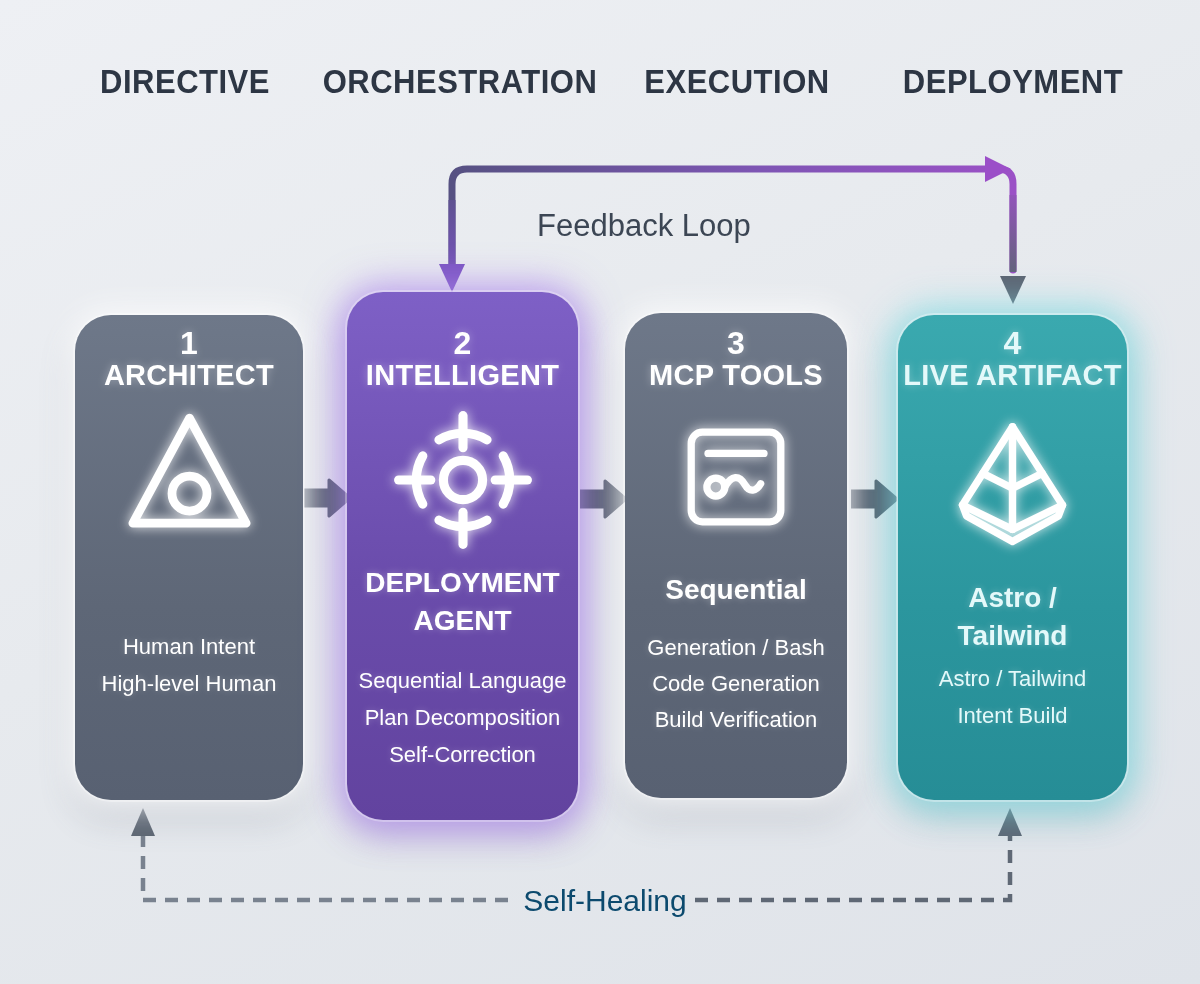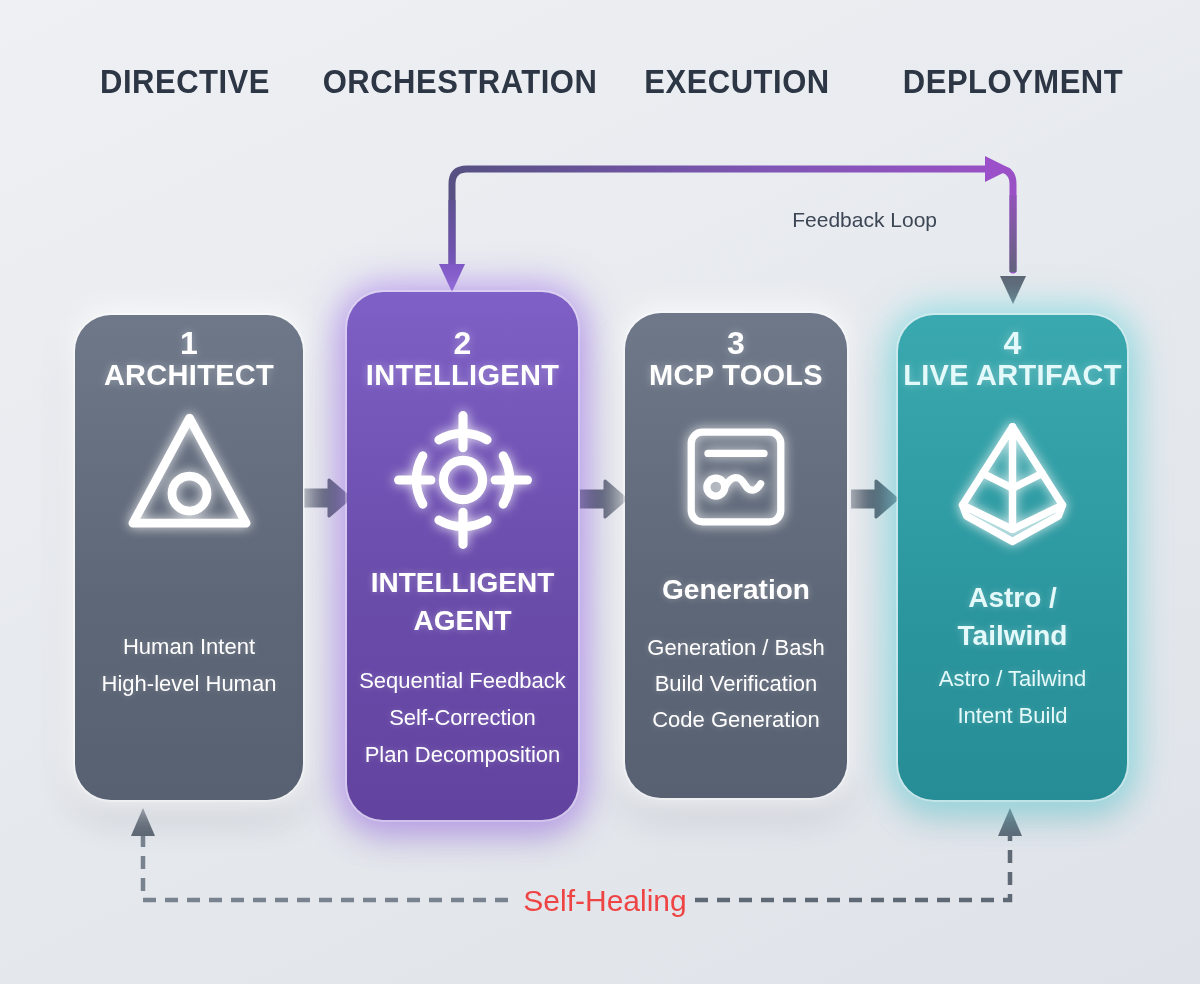--- a/index.html
+++ b/index.html
@@ -49,25 +49,25 @@
   .card-3 .card-number{top:12px}  .card-3 .card-title{top:46px}
   .card-3 .card-icon{top:110px}   .card-3 .card-subtitle{top:258px}
   .card-3 .card-lines{top:317px}
   .card-4 .card-number{top:10px}  .card-4 .card-title{top:44px}
   .card-4 .card-icon{top:101px}   .card-4 .card-subtitle{top:264px}
   .card-4 .card-lines{top:345px}
 
   
   .feedback-label{
     position:absolute;left:737px;top:208px;width:400px;margin-left:-200px;
-    text-align:right;font-size:21px;font-weight:500;color:#3c4654;
+    text-align:left;font-size:31px;font-weight:500;color:#3c4654;
   }
   .selfheal-label{
     position:absolute;left:605px;top:884px;width:300px;margin-left:-150px;
-    text-align:center;font-size:30px;font-weight:500;color:#ef4444;
+    text-align:center;font-size:30px;font-weight:500;color:#0c4a6e;
   }
   svg.overlay{position:absolute;left:0;top:0;pointer-events:none;}
 </style>
 </head>
 <body>
 
 <div class="col-header ch-1">DIRECTIVE</div>
 <div class="col-header ch-2">ORCHESTRATION</div>
 <div class="col-header ch-3">EXECUTION</div>
 <div class="col-header ch-4">DEPLOYMENT</div>
@@ -139,44 +139,44 @@
       <path d="M32.8 21.3 A34 34 0 0 1 67.2 21.3"></path>
       <path d="M78.7 32.8 A34 34 0 0 1 78.7 67.2"></path>
       <path d="M67.2 78.7 A34 34 0 0 1 32.8 78.7"></path>
       <path d="M21.3 67.2 A34 34 0 0 1 21.3 32.8"></path>
       <line x1="50" y1="4" x2="50" y2="27"></line>
       <line x1="50" y1="73" x2="50" y2="96"></line>
       <line x1="4" y1="50" x2="27" y2="50"></line>
       <line x1="73" y1="50" x2="96" y2="50"></line>
     </svg>
   </div>
-  <div class="card-subtitle">INTELLIGENT AGENT</div>
+  <div class="card-subtitle">DEPLOYMENT AGENT</div>
   <div class="card-lines">
-    <div>Sequential Feedback</div>
+    <div>Sequential Language</div>
+    <div>Plan Decomposition</div>
     <div>Self-Correction</div>
-    <div>Plan Decomposition</div>
   </div>
 </div>
 
 <div class="card card-3">
   <div class="card-number">3</div>
   <div class="card-title">MCP TOOLS</div>
   <div class="card-icon">
     <svg width="112" height="108" viewBox="0 0 100 96" fill="none" stroke="#ffffff" stroke-width="6.5" stroke-linecap="round" stroke-linejoin="round">
       <rect x="10" y="8" width="80" height="80" rx="10"></rect>
       <line x1="25" y1="27" x2="75" y2="27"></line>
       <circle cx="32" cy="57" r="8"></circle>
       <path d="M40 57 C46 46 53 46 58 55 C62 62 68 61 72 54"></path>
     </svg>
   </div>
-  <div class="card-subtitle">Generation</div>
+  <div class="card-subtitle">Sequential</div>
   <div class="card-lines">
     <div>Generation / Bash</div>
+    <div>Code Generation</div>
     <div>Build Verification</div>
-    <div>Code Generation</div>
   </div>
 </div>
 
 <div class="card card-4">
   <div class="card-number">4</div>
   <div class="card-title">LIVE ARTIFACT</div>
   <div class="card-icon">
     <svg width="135" height="135" viewBox="0 0 100 100" fill="none" stroke="#ffffff" stroke-width="5.5" stroke-linecap="round" stroke-linejoin="round">
       <path d="M50 8 L13 66 L50 84 L87 66 Z"></path>
       <line x1="50" y1="8" x2="50" y2="84"></line>

